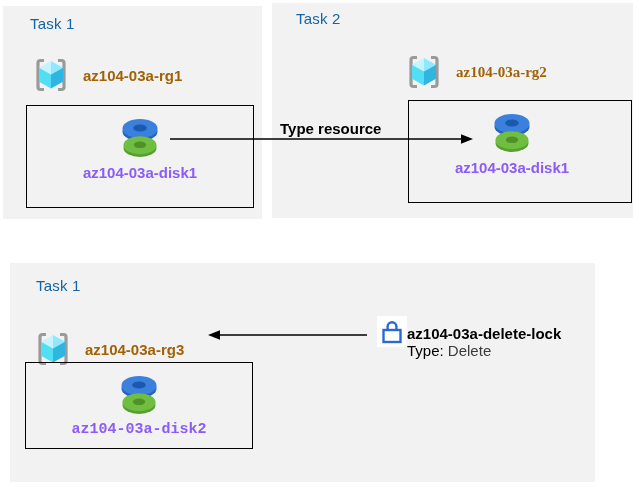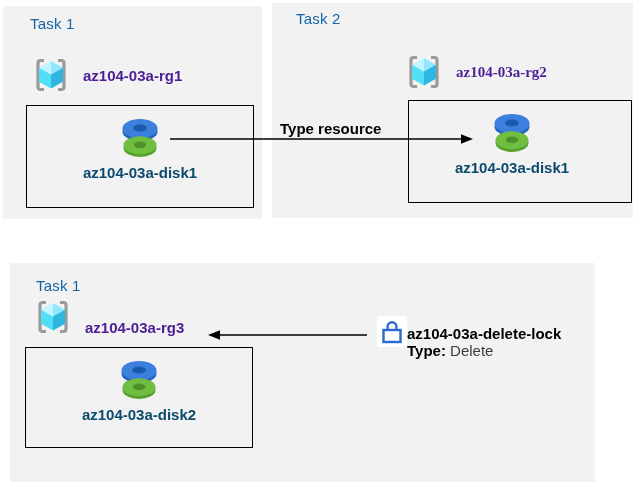--- a/index.html
+++ b/index.html
@@ -19,50 +19,50 @@
     position:absolute; font-size:15px; font-weight:normal;
     color:var(--title,#1464A5); letter-spacing:.2px;
   }
   .panel-1 .panel-title { left:27px; top:9px; }
   .panel-2 .panel-title { left:24px; top:7px; }
   .panel-3 .panel-title { left:26px; top:14px; }
 
   .rg-row { position:absolute; display:flex; align-items:center; gap:14px; }
   .panel-1 .rg-row { left:30px;  top:50px; }
   .panel-2 .rg-row { left:134px; top:50px;font-family:Liberation Serif, serif; }
-  .panel-3 .rg-row { left:25px;  top:35px;align-items:flex-end; }
+  .panel-3 .rg-row { left:25px;  top:67px; }
   .rg-icon { width:36px; height:38px; display:block; }
-  .rg-label { font-size:15px; font-weight:bold; color:#4c1d95; white-space:nowrap; }
+  .rg-label { font-size:15px; font-weight:bold; color:#a16207; white-space:nowrap; }
 
   .res-box {
     position:absolute; border:1.5px solid #000;
     display:flex; flex-direction:column; align-items:center;
     padding-top:11px; gap:7px;
   }
   .panel-1 .res-box { left:23px;  top:99px; width:228px; height:103px; }
   .panel-2 .res-box { left:136px; top:97px; width:224px; height:103px; }
   .panel-2 .res-box > * { transform:translateX(-8px); }
-  .panel-3 .res-box { left:15px;  top:84px; width:228px; height:101px; }
+  .panel-3 .res-box { left:15px;  top:99px; width:228px; height:87px;font-family:Liberation Mono, monospace; }
   .disk-icon { width:38px; height:40px; display:block; }
-  .res-label { font-size:15px; font-weight:bold; color:#0c4a6e; white-space:nowrap; }
+  .res-label { font-size:15px; font-weight:bold; color:#8b5cf6; white-space:nowrap; }
 
   .move-label {
     position:absolute; left:280px; top:120px;
     font-size:15px; font-weight:bold; color:#000; white-space:nowrap;
   }
 
   .lock-group { position:absolute; left:377px; top:316px; display:flex; gap:0; }
   .lock-icon-box {
     width:30px; height:31px; background:#fff;
     display:flex; align-items:center; justify-content:center; flex:none;
   }
   .lock-text { padding-top:9px; line-height:17px; }
   .lock-name { font-size:15px; font-weight:bold; color:#000; white-space:nowrap; }
   .lock-type { font-size:15px; color:#3B3B3B; white-space:nowrap; }
-  .lock-type .bold { font-weight:bold; color:#000; }
+  .lock-type .bold { font-weight:normal; color:#000; }
 
   .arrows { position:absolute; left:0; top:0; pointer-events:none; }
 </style>
 </head>
 <body>
 
 <div class="canvas">
 
   <section class="panel panel-1">
     <h2 class="panel-title">Task 1</h2>

